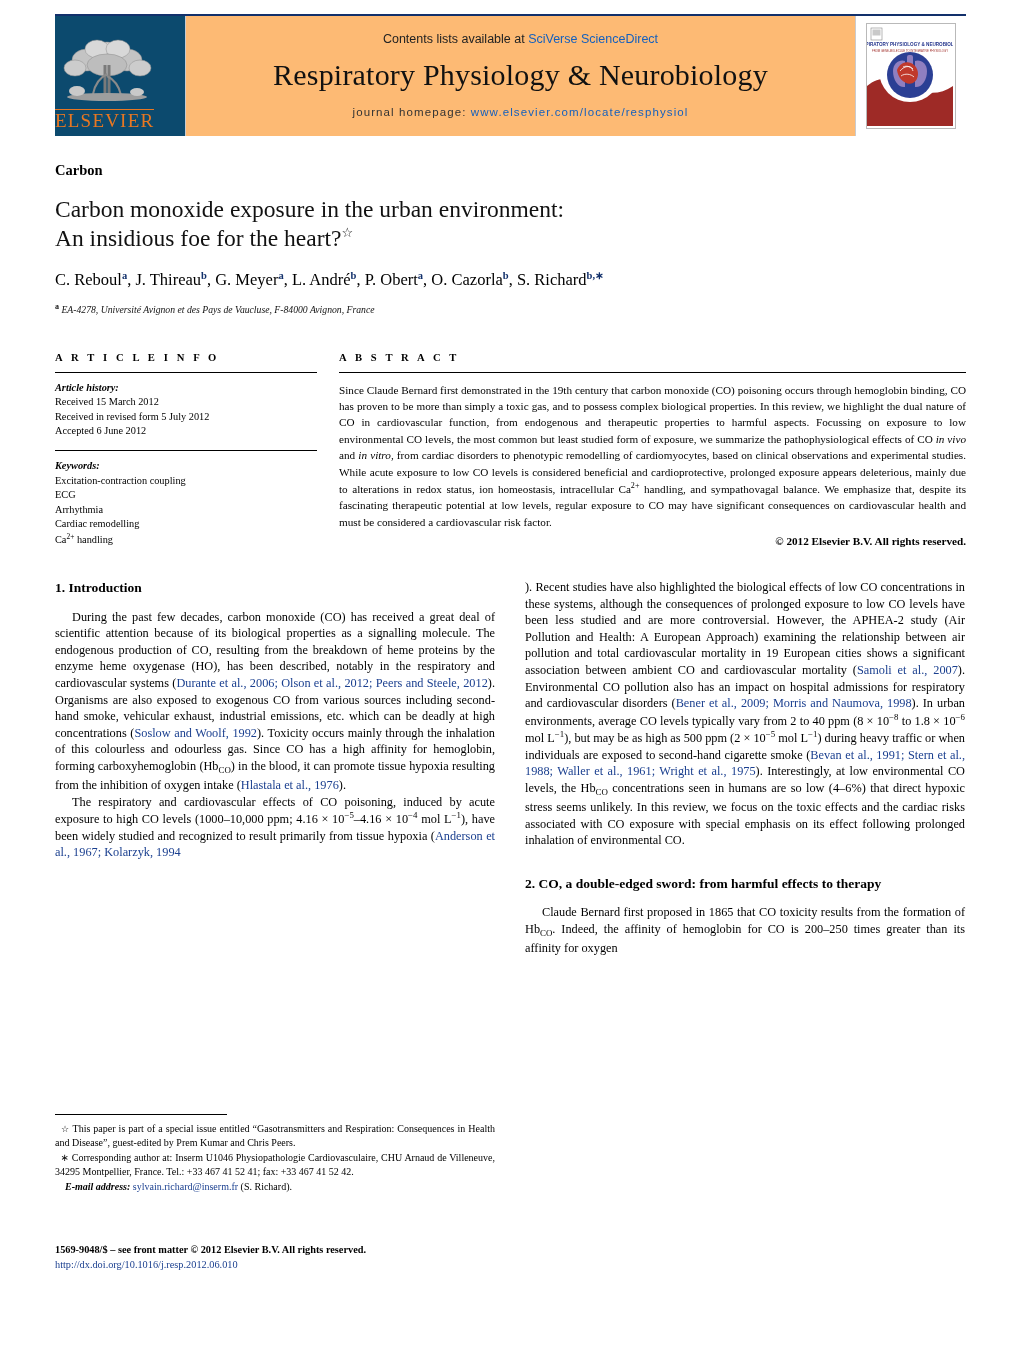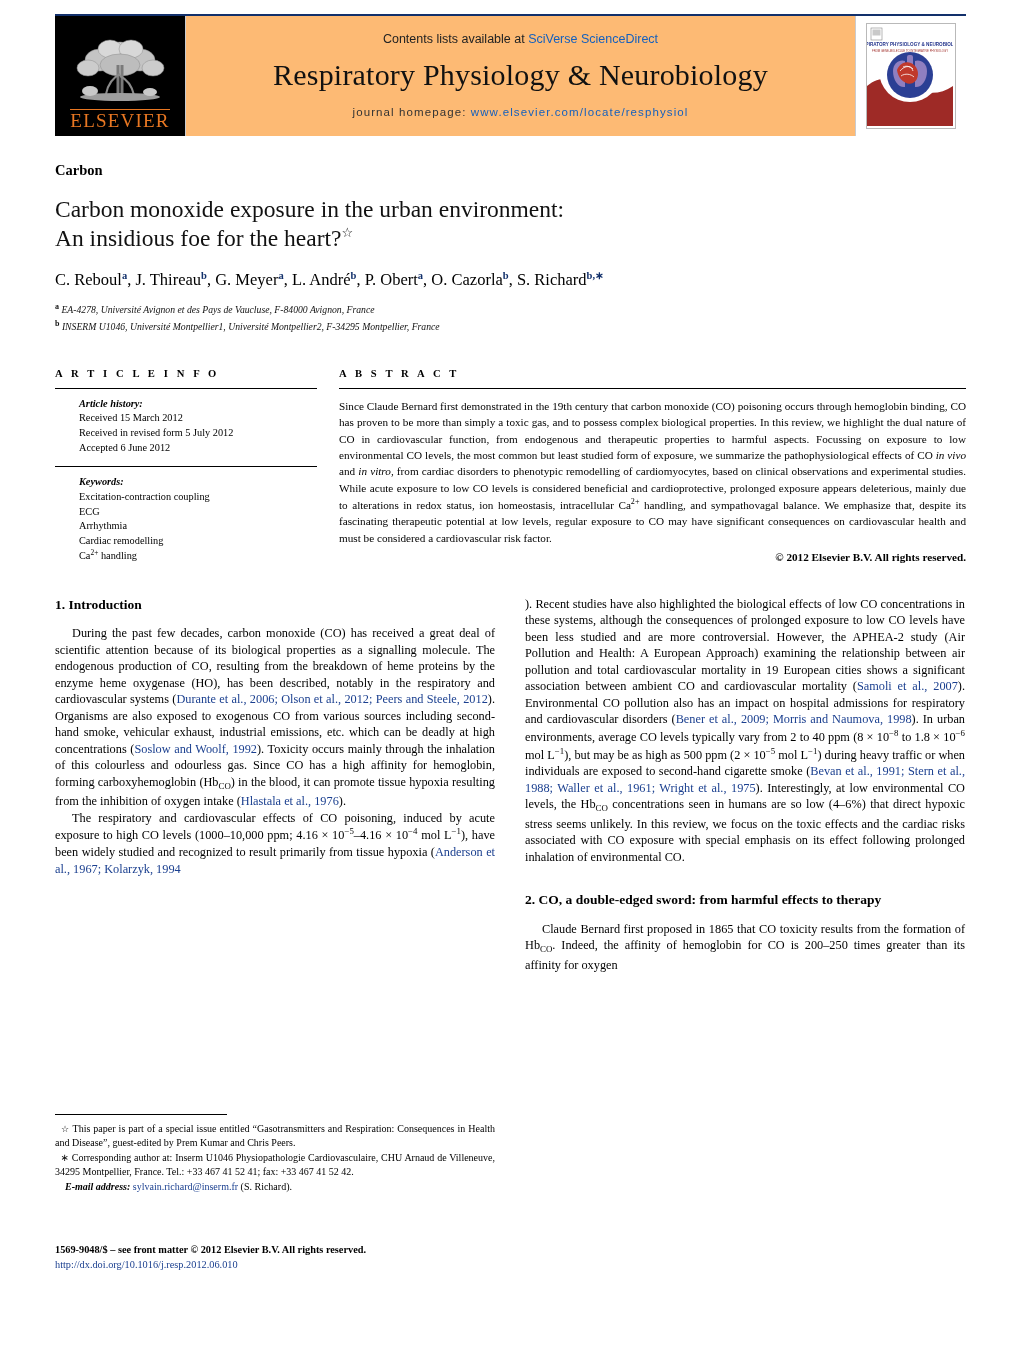--- a/index.html
+++ b/index.html
@@ -28,22 +28,22 @@
   .masthead {
     margin:14px 55px 0 55px;
     border-top:2px solid #12306b;
     display:flex;
     align-items:stretch;
     height:120px;
   }
   .elsevier-logo {
     width:130px; flex:0 0 130px;
     display:flex; flex-direction:column;
-    align-items:center; justify-content:center;
-    background:#000000;
+    align-items:flex-start; justify-content:center;
+    background:#0c4a6e;
     padding-top:12px;
   }
   .tree-svg { display:block; }
   .elsevier-word {
     font-family:"Liberation Serif", serif;
     font-size:19px;
     letter-spacing:1.2px;
     color:#E87722;
     border-top:1.2px solid #E87722;
     padding-top:1px;
@@ -118,21 +118,21 @@
   .col-abs  { flex:1 1 auto; }
   .secthead {
     font-weight:bold; font-size:10.6px;
     letter-spacing:3.1px;
     margin-bottom:9px;
   }
   .rule { border-top:1.6px solid #000; }
   .histblock { padding-top:8px; padding-bottom:11px; }
   .kwblock { padding-top:8px; }
   .ital { font-style:italic; font-weight:bold; }
-  .col-info .line { font-size:10.3px; line-height:1.42;margin-left:24px; }
+  .col-info .line { font-size:10.3px; line-height:1.42; }
   .abstract {
     padding-top:9px;
     font-size:11.2px; line-height:1.465;
     text-align:justify;
   }
   .abstract .copy { display:block; text-align:right; font-weight:bold; margin-top:3px; }
   .abstract i { font-style:italic; }
   sup.sm { font-size:0.72em; vertical-align:super; }
   sub.sm { font-size:0.72em; vertical-align:sub; }
 
@@ -250,21 +250,20 @@
       <span><span>C. Reboul</span><sup>a</sup></span>,
       <span><span>J. Thireau</span><sup>b</sup></span>,
       <span><span>G. Meyer</span><sup>a</sup></span>,
       <span><span>L. André</span><sup>b</sup></span>,
       <span><span>P. Obert</span><sup>a</sup></span>,
       <span><span>O. Cazorla</span><sup>b</sup></span>,
       <span><span>S. Richard</span><sup>b,∗</sup></span>
     </div>
     <div class="affil">
       <div><sup>a</sup> <span>EA-4278, Université Avignon et des Pays de Vaucluse, F-84000 Avignon, France</span></div>
-      <div><sup>b</sup> <span>INSERM U1046, Université Montpellier1, Université Montpellier2, F-34295 Montpellier, France</span></div>
     </div>
   </div>
 
   <div class="infoblock">
 
     <div class="col-info">
       <div class="secthead">A R T I C L E   I N F O</div>
       <div class="rule"></div>
       <div class="histblock">
         <div class="line ital">Article history:</div>

